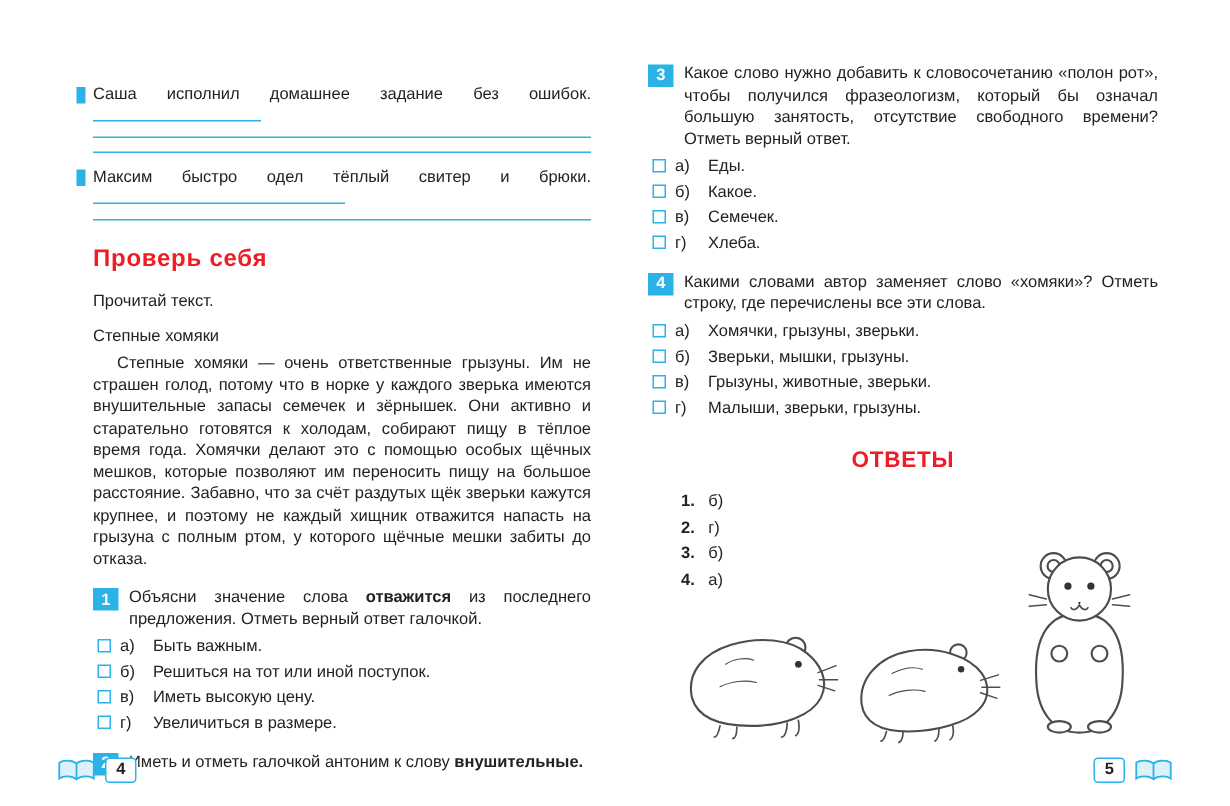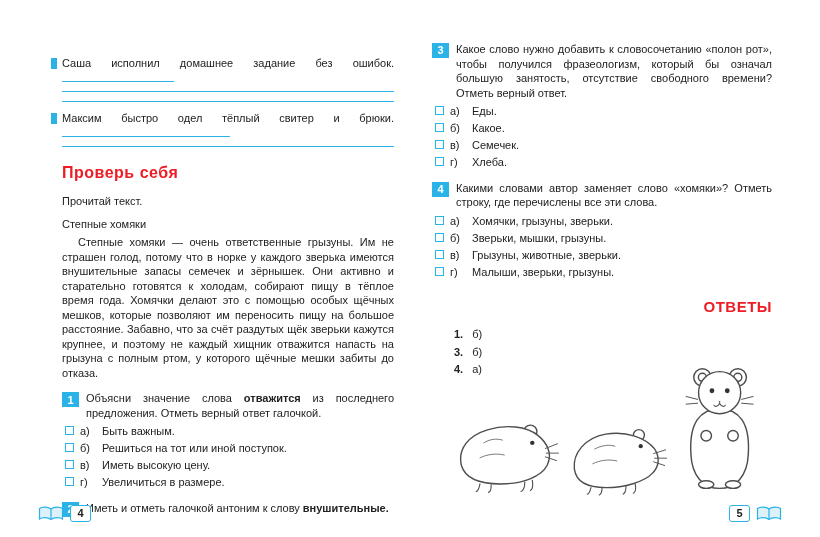--- a/index.html
+++ b/index.html
@@ -34,21 +34,21 @@
   .q-head{display:flex;gap:7px;}
   .q-num{flex:0 0 auto;width:17px;height:15px;background:var(--blue);color:#fff;font-weight:bold;
          display:flex;align-items:center;justify-content:center;margin-top:1px;}
   .q-text{margin:0;text-align:justify;flex:1;}
   .options{margin-top:4px;padding-left:3px;}
   .option{display:flex;align-items:flex-start;gap:6px;margin:2.5px 0;}
   .checkbox{flex:0 0 auto;width:9px;height:9px;border:1.4px solid var(--blue);margin-top:2px;background:#fff;cursor:pointer;}
   .opt-letter{flex:0 0 16px;}
   .opt-text{flex:1;}
 
-  .answers-title{color:var(--red);font-size:15px;font-weight:bold;text-align:right;margin:18px 0 10px;letter-spacing:.5px;}
+  .answers-title{color:var(--red);font-size:15px;font-weight:bold;text-align:center;margin:18px 0 10px;letter-spacing:.5px;}
   .answers{padding-left:22px;}
   .answer-row{margin:3px 0;}
   .answer-num{font-weight:bold;margin-right:9px;}
 
   .hamsters{position:absolute;left:452px;bottom:40px;width:316px;display:flex;align-items:flex-end;justify-content:space-between;}
   .hamsters svg{display:block;}
 
   .footer{position:absolute;bottom:15px;display:flex;align-items:center;gap:6px;}
   .footer-left{left:38px;}
   .footer-right{right:38px;}
@@ -177,20 +177,21 @@
           <span class="checkbox"></span>
           <span class="opt-letter">г)</span>
           <span class="opt-text">Малыши, зверьки, грызуны.</span>
         </div>
       </div>
     </div>
 
     <div class="answers-title">ОТВЕТЫ</div>
     <div class="answers">
       <div class="answer-row"><span class="answer-num">1.</span><span>б)</span></div>
+      <div class="answer-row"><span class="answer-num">2.</span><span>г)</span></div>
       <div class="answer-row"><span class="answer-num">3.</span><span>б)</span></div>
       <div class="answer-row"><span class="answer-num">4.</span><span>а)</span></div>
     </div>
   </div>
 
   <div class="hamsters">
     <svg width="112" height="84" viewBox="0 0 120 90">
       <g fill="#fff" stroke="#4d4d4d" stroke-width="1.5" stroke-linecap="round">
         <circle cx="84" cy="20" r="7"></circle>
         <path d="M10 56 C6 38 18 24 38 18 C58 12 80 14 92 24 C102 32 108 44 102 56 C96 68 76 76 52 76 C30 76 14 70 10 56 Z"></path>

